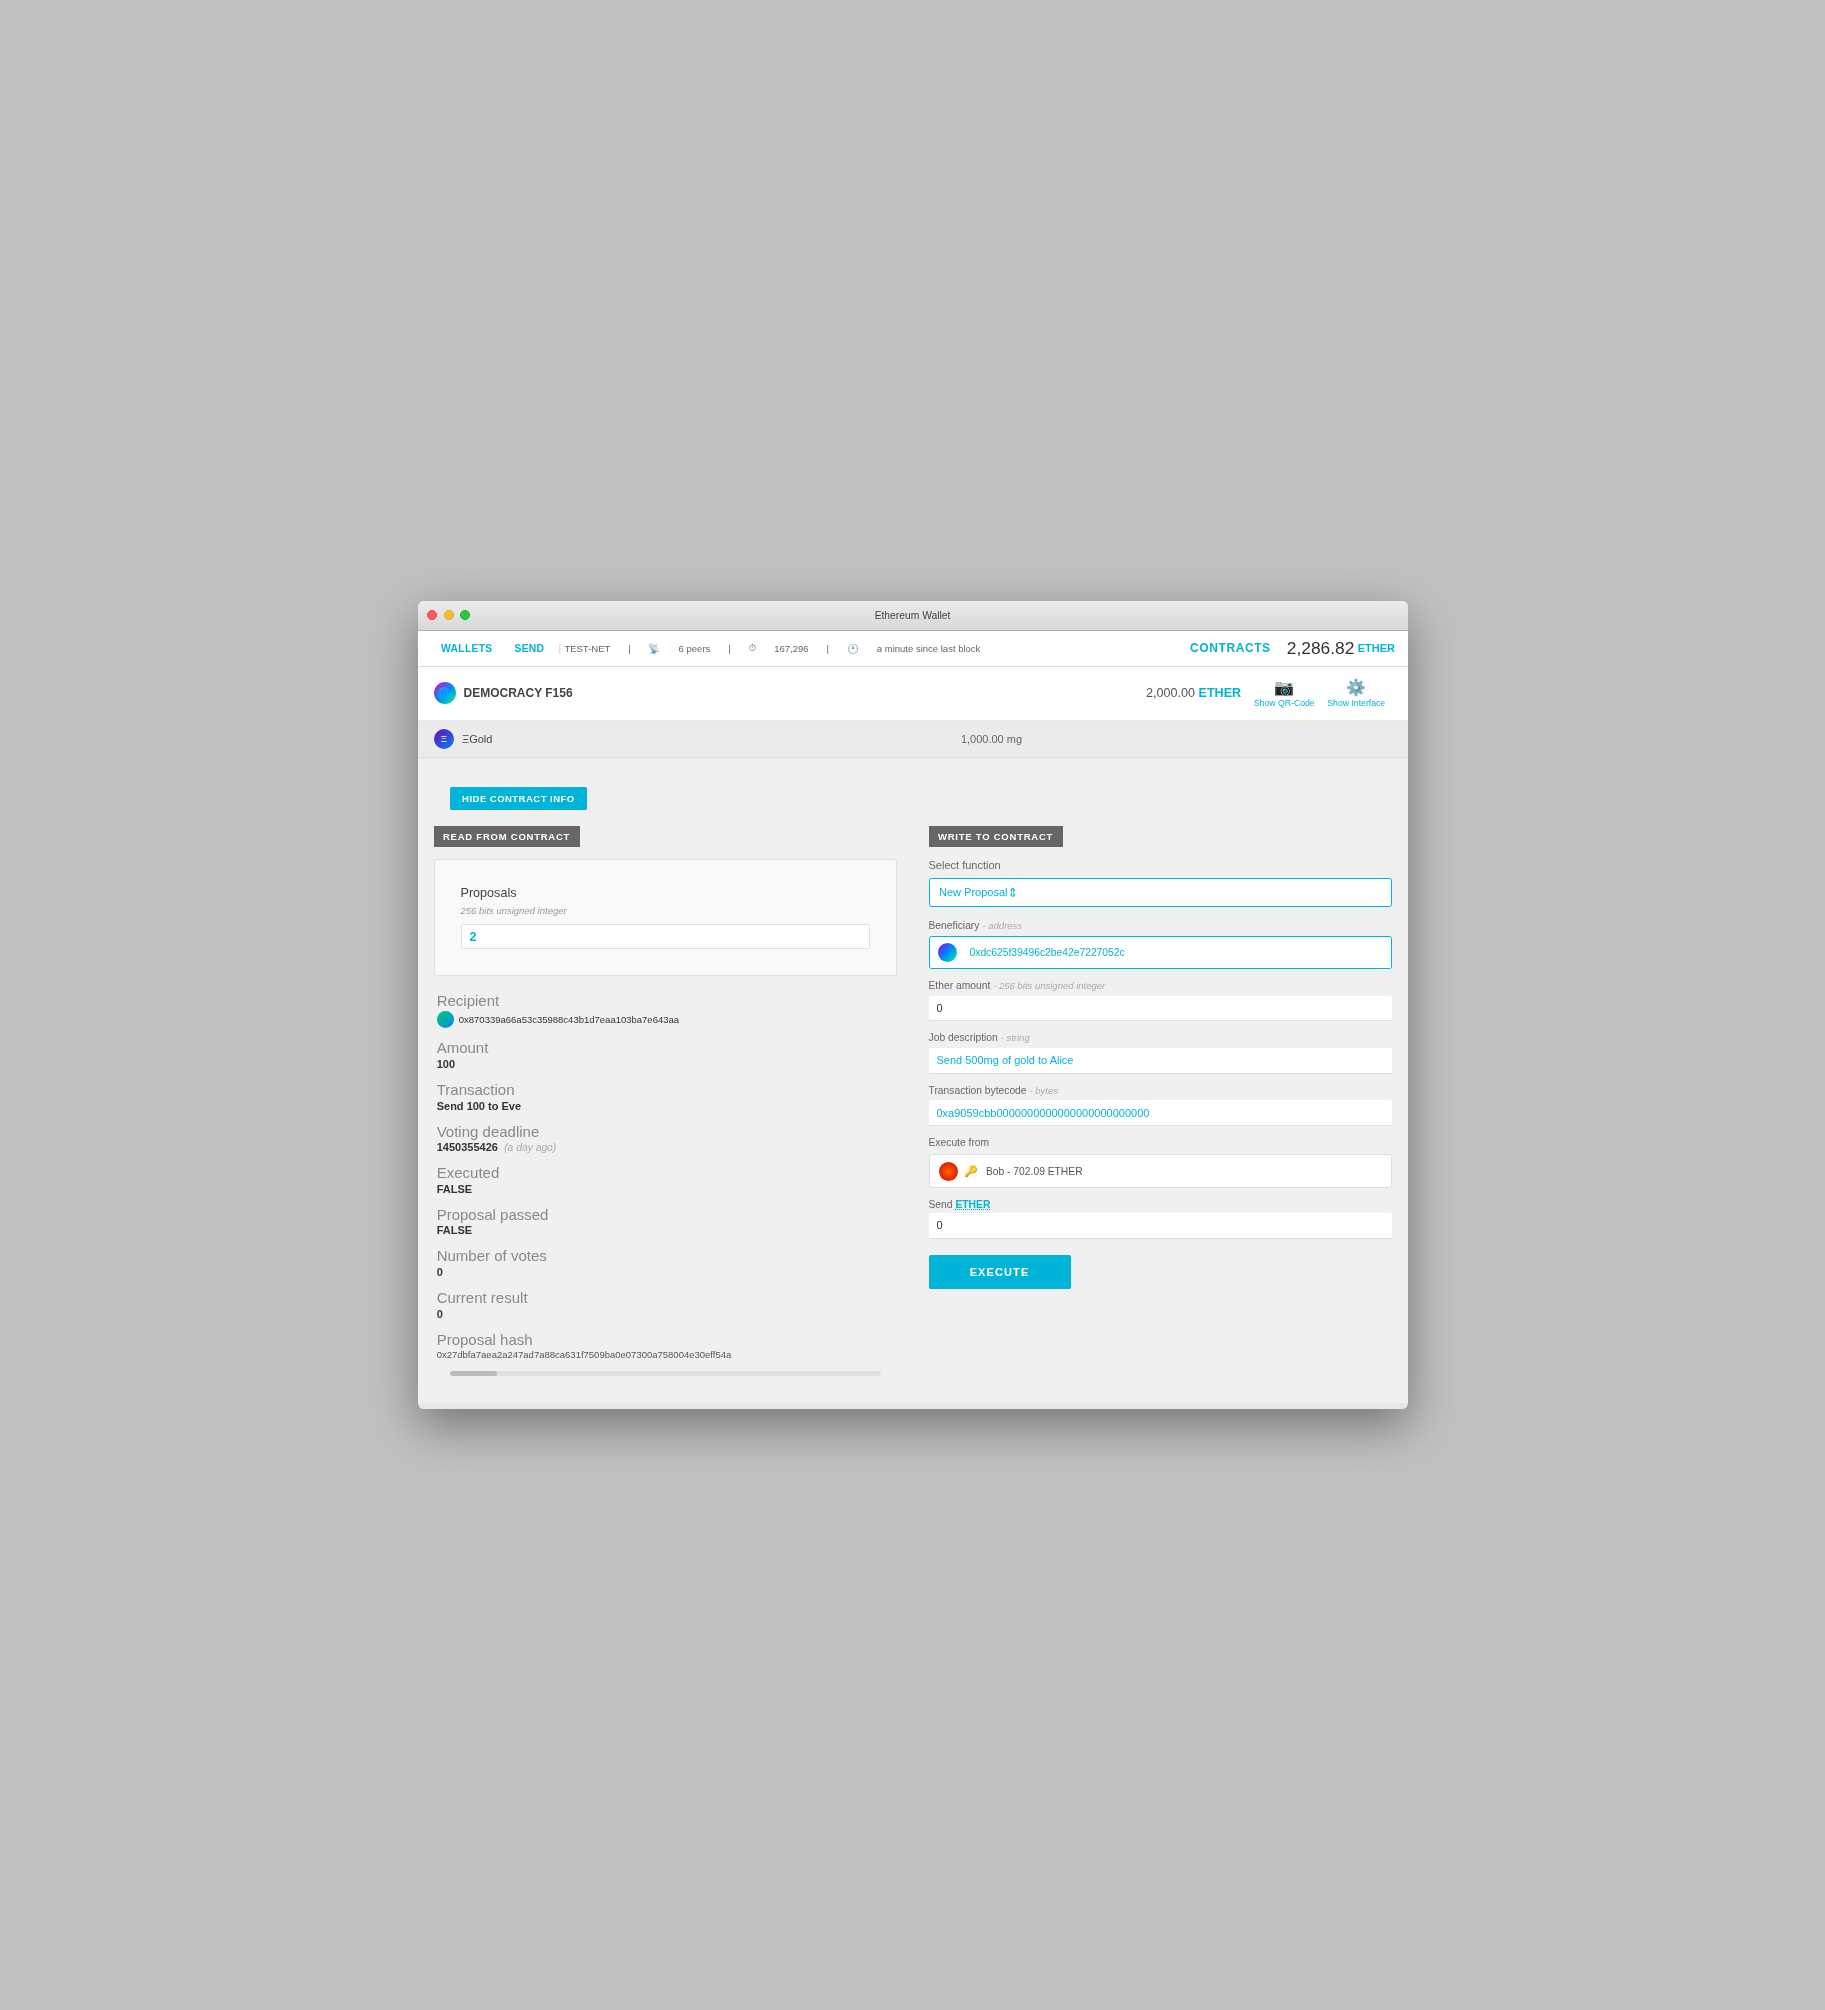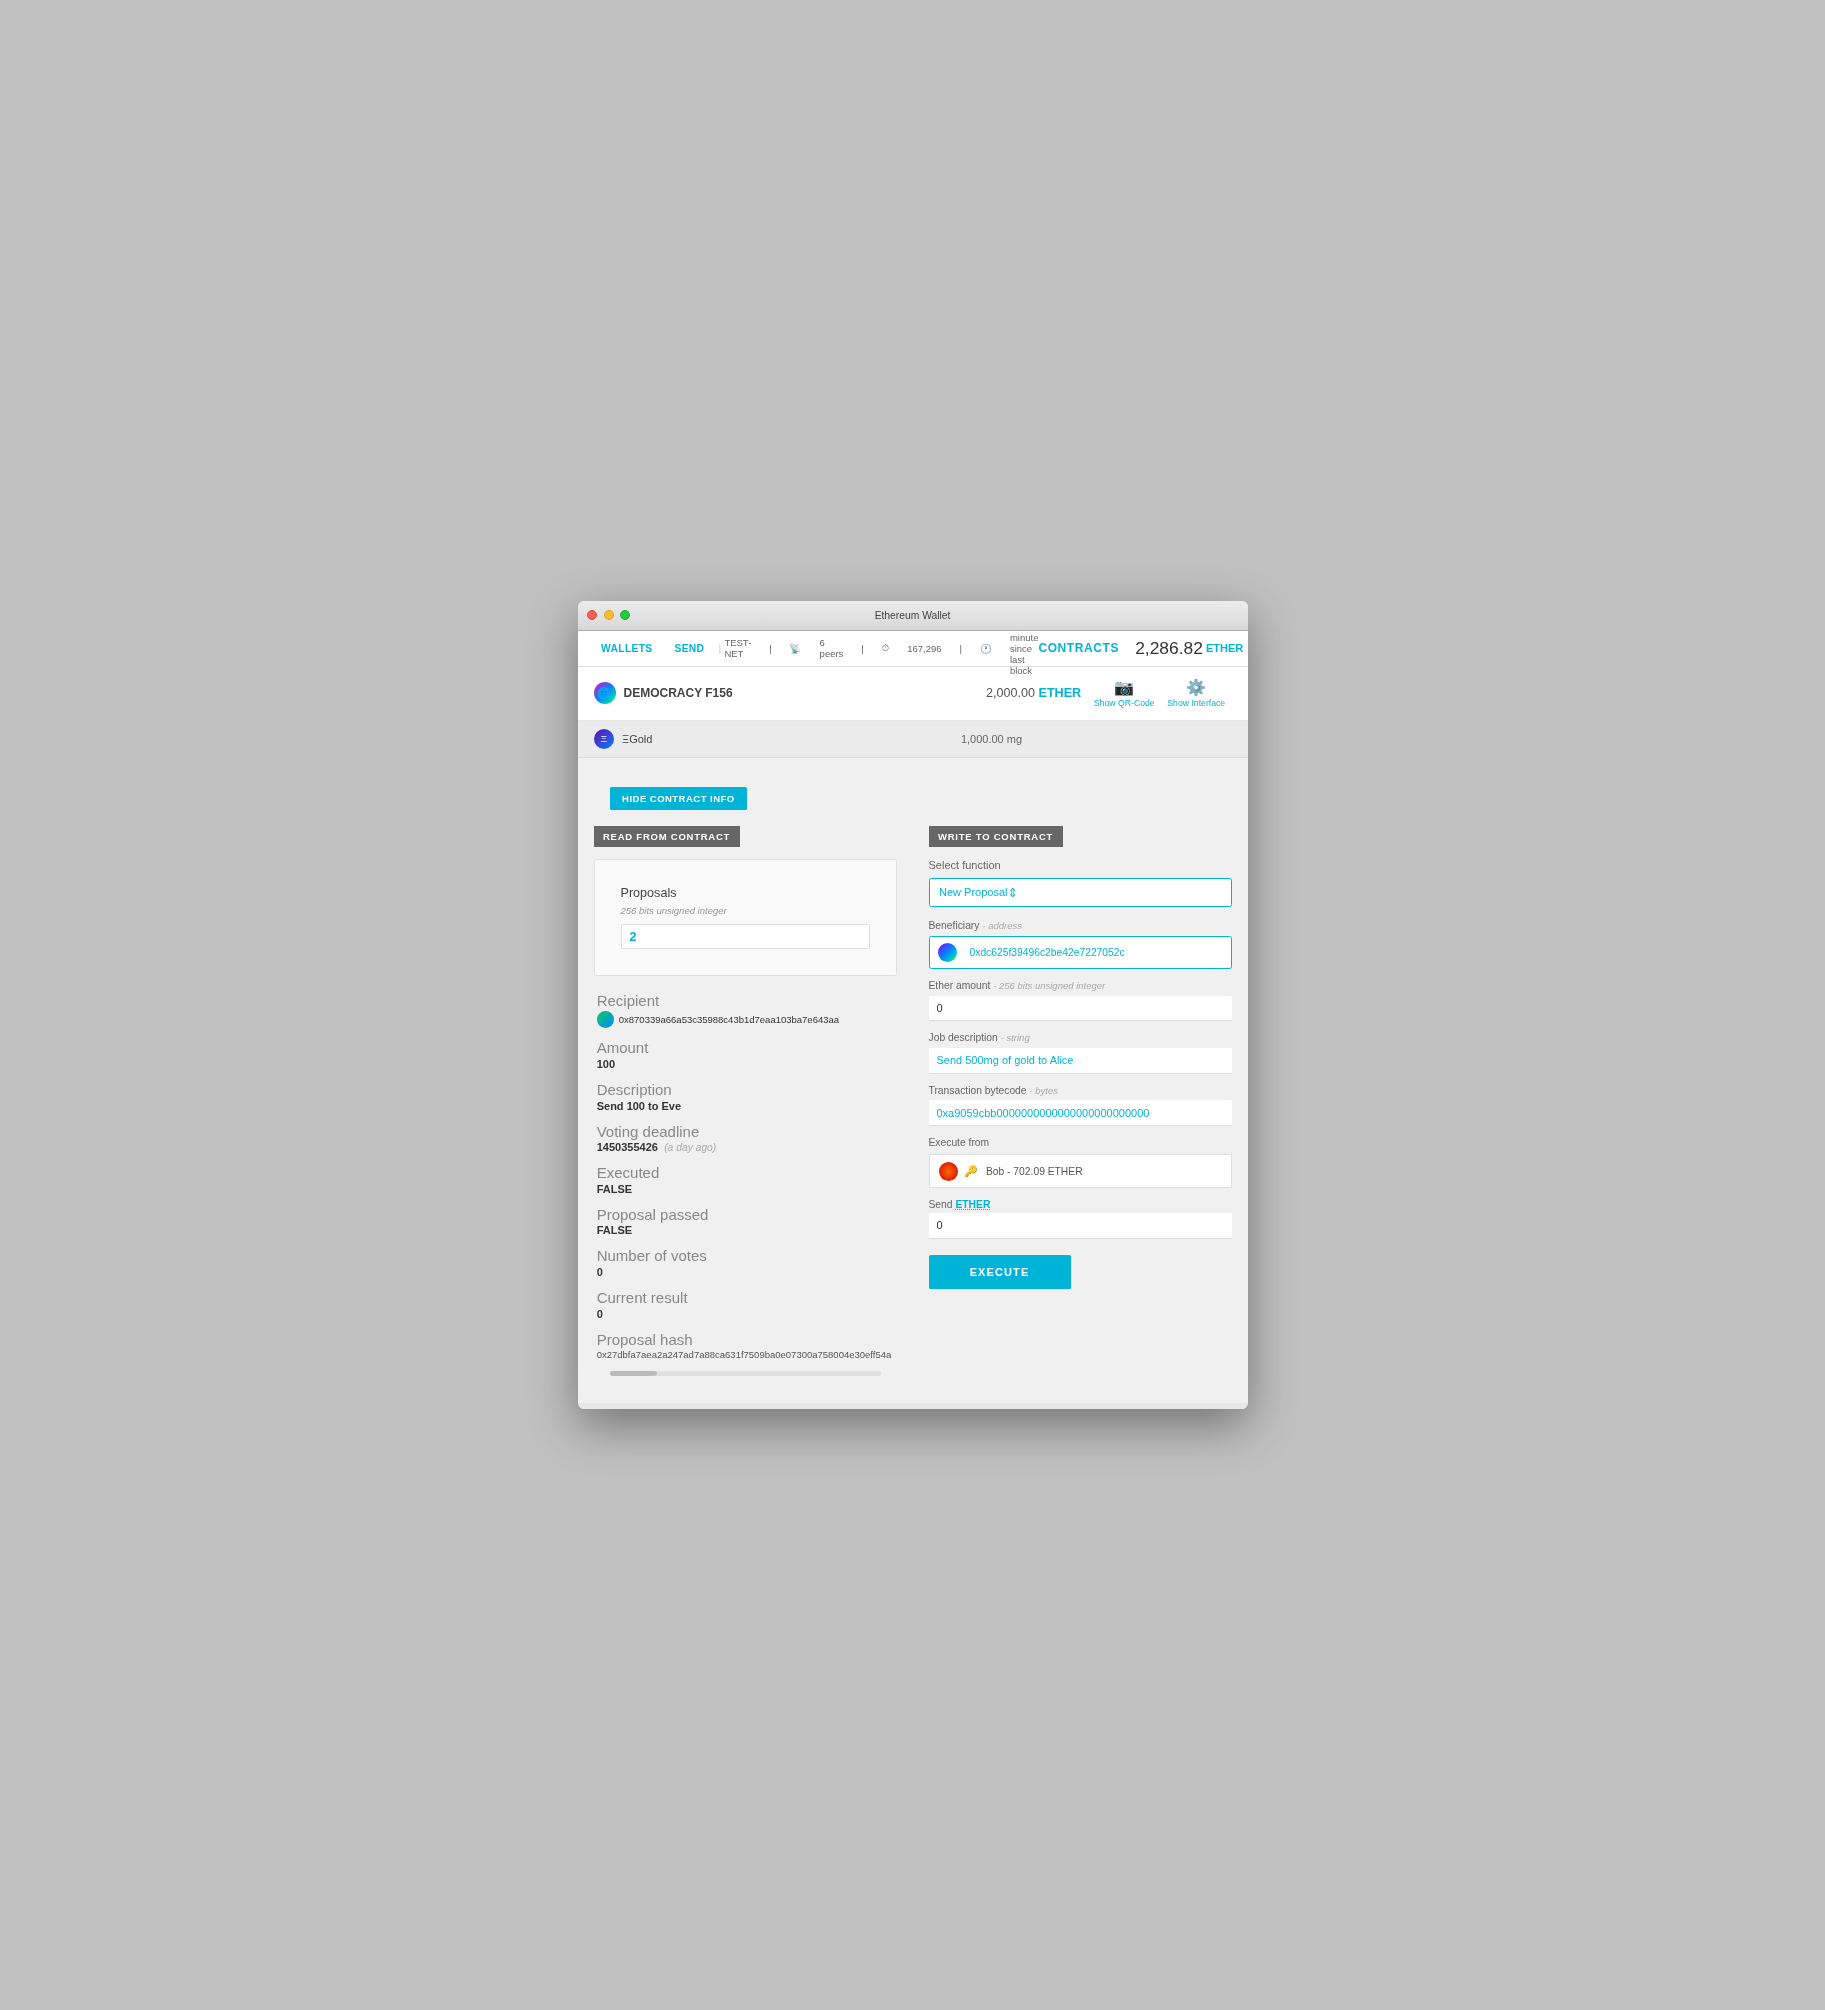--- a/index.html
+++ b/index.html
@@ -5,21 +5,21 @@
     * { box-sizing: border-box; margin: 0; padding: 0; }
     body {
       background: #c0c0c0;
       display: flex;
       justify-content: center;
       align-items: center;
       min-height: 100vh;
       font-family: -apple-system, BlinkMacSystemFont, 'Helvetica Neue', Arial, sans-serif;
     }
     .window {
-      width: 670px;
+      width: 990px;
       background: #f0f0f0;
       border-radius: 6.3px;
       box-shadow: 0 16px 47px rgba(0,0,0,0.4);
       overflow: hidden;
     }
     .titlebar {
       background: linear-gradient(to bottom, #ececec, #d8d8d8);
       height: 30px;
       display: flex;
       align-items: center;
@@ -543,21 +543,21 @@
             <span>0x870339a66a53c35988c43b1d7eaa103ba7e643aa</span>
           </div>
         </div>
 
         <div class="detail-item">
           <div class="detail-label">Amount</div>
           <div class="detail-value">100</div>
         </div>
 
         <div class="detail-item">
-          <div class="detail-label">Description</div>
+          <div class="detail-label">Transaction</div>
           <div class="detail-value">Send 100 to Eve</div>
         </div>
 
         <div class="detail-item">
           <div class="detail-label">Voting deadline</div>
           <div class="detail-inline">
             <span class="detail-timestamp">1450355426</span>
             <span class="detail-ago">(a day ago)</span>
           </div>
         </div>

